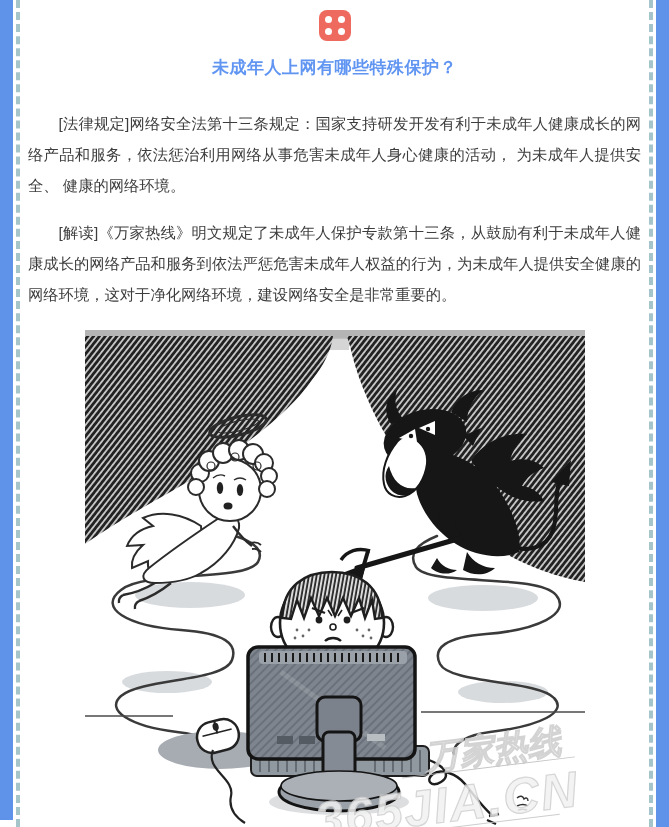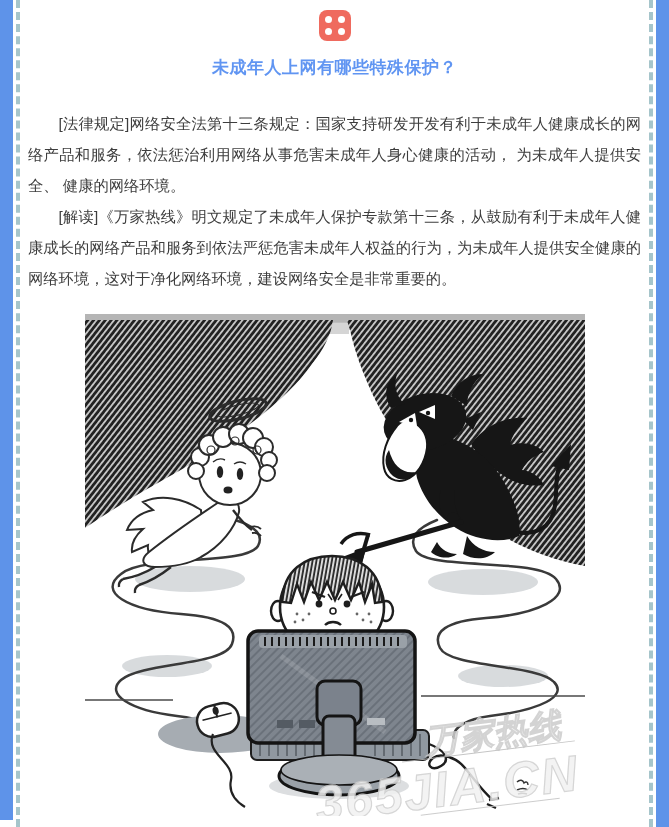--- a/index.html
+++ b/index.html
@@ -41,21 +41,21 @@
   .title {
     margin:15px 0 29px;
     text-align:center;
     font-size:17px;
     font-weight:bold;
     color:#6095F2;
     letter-spacing:0.5px;
   }
 
   .para {
-    margin:0 28px;
+    margin:16px 28px;
     font-size:15.3px;
     line-height:31px;
     color:#3d3d3d;
     text-indent:2em;
     text-align:justify;
     letter-spacing:0;
   }
 
   .figure {
     width:500px;

